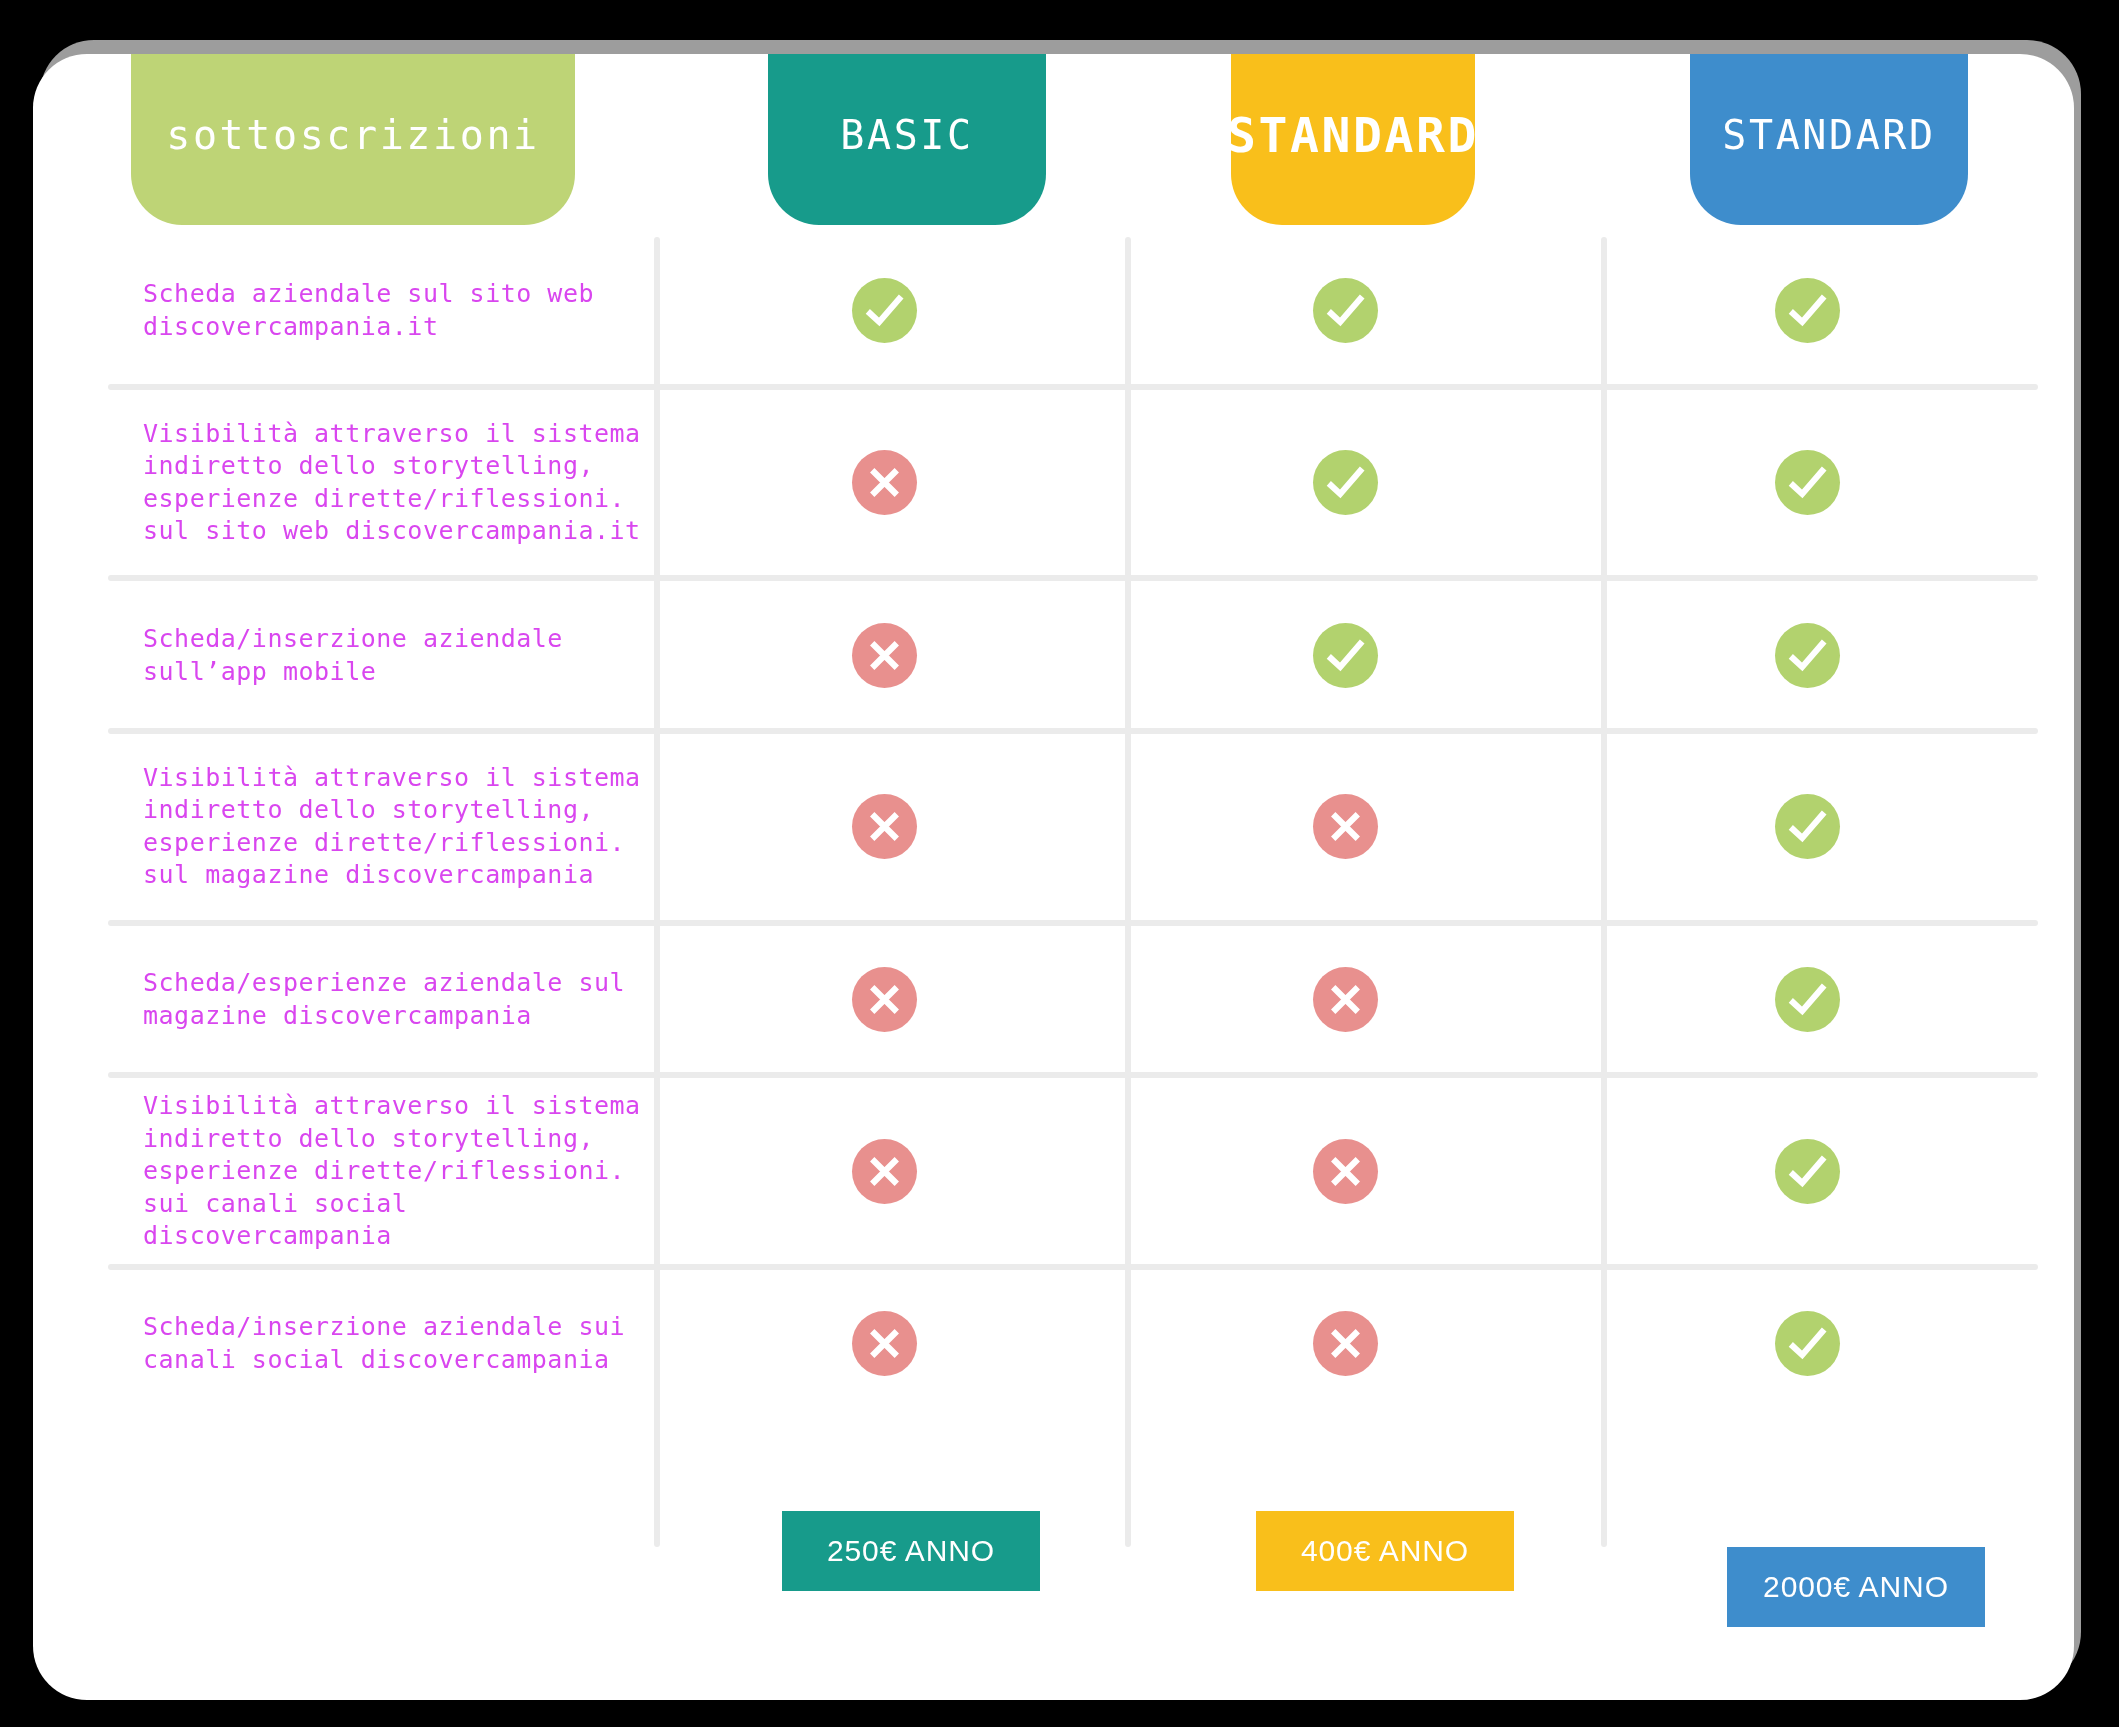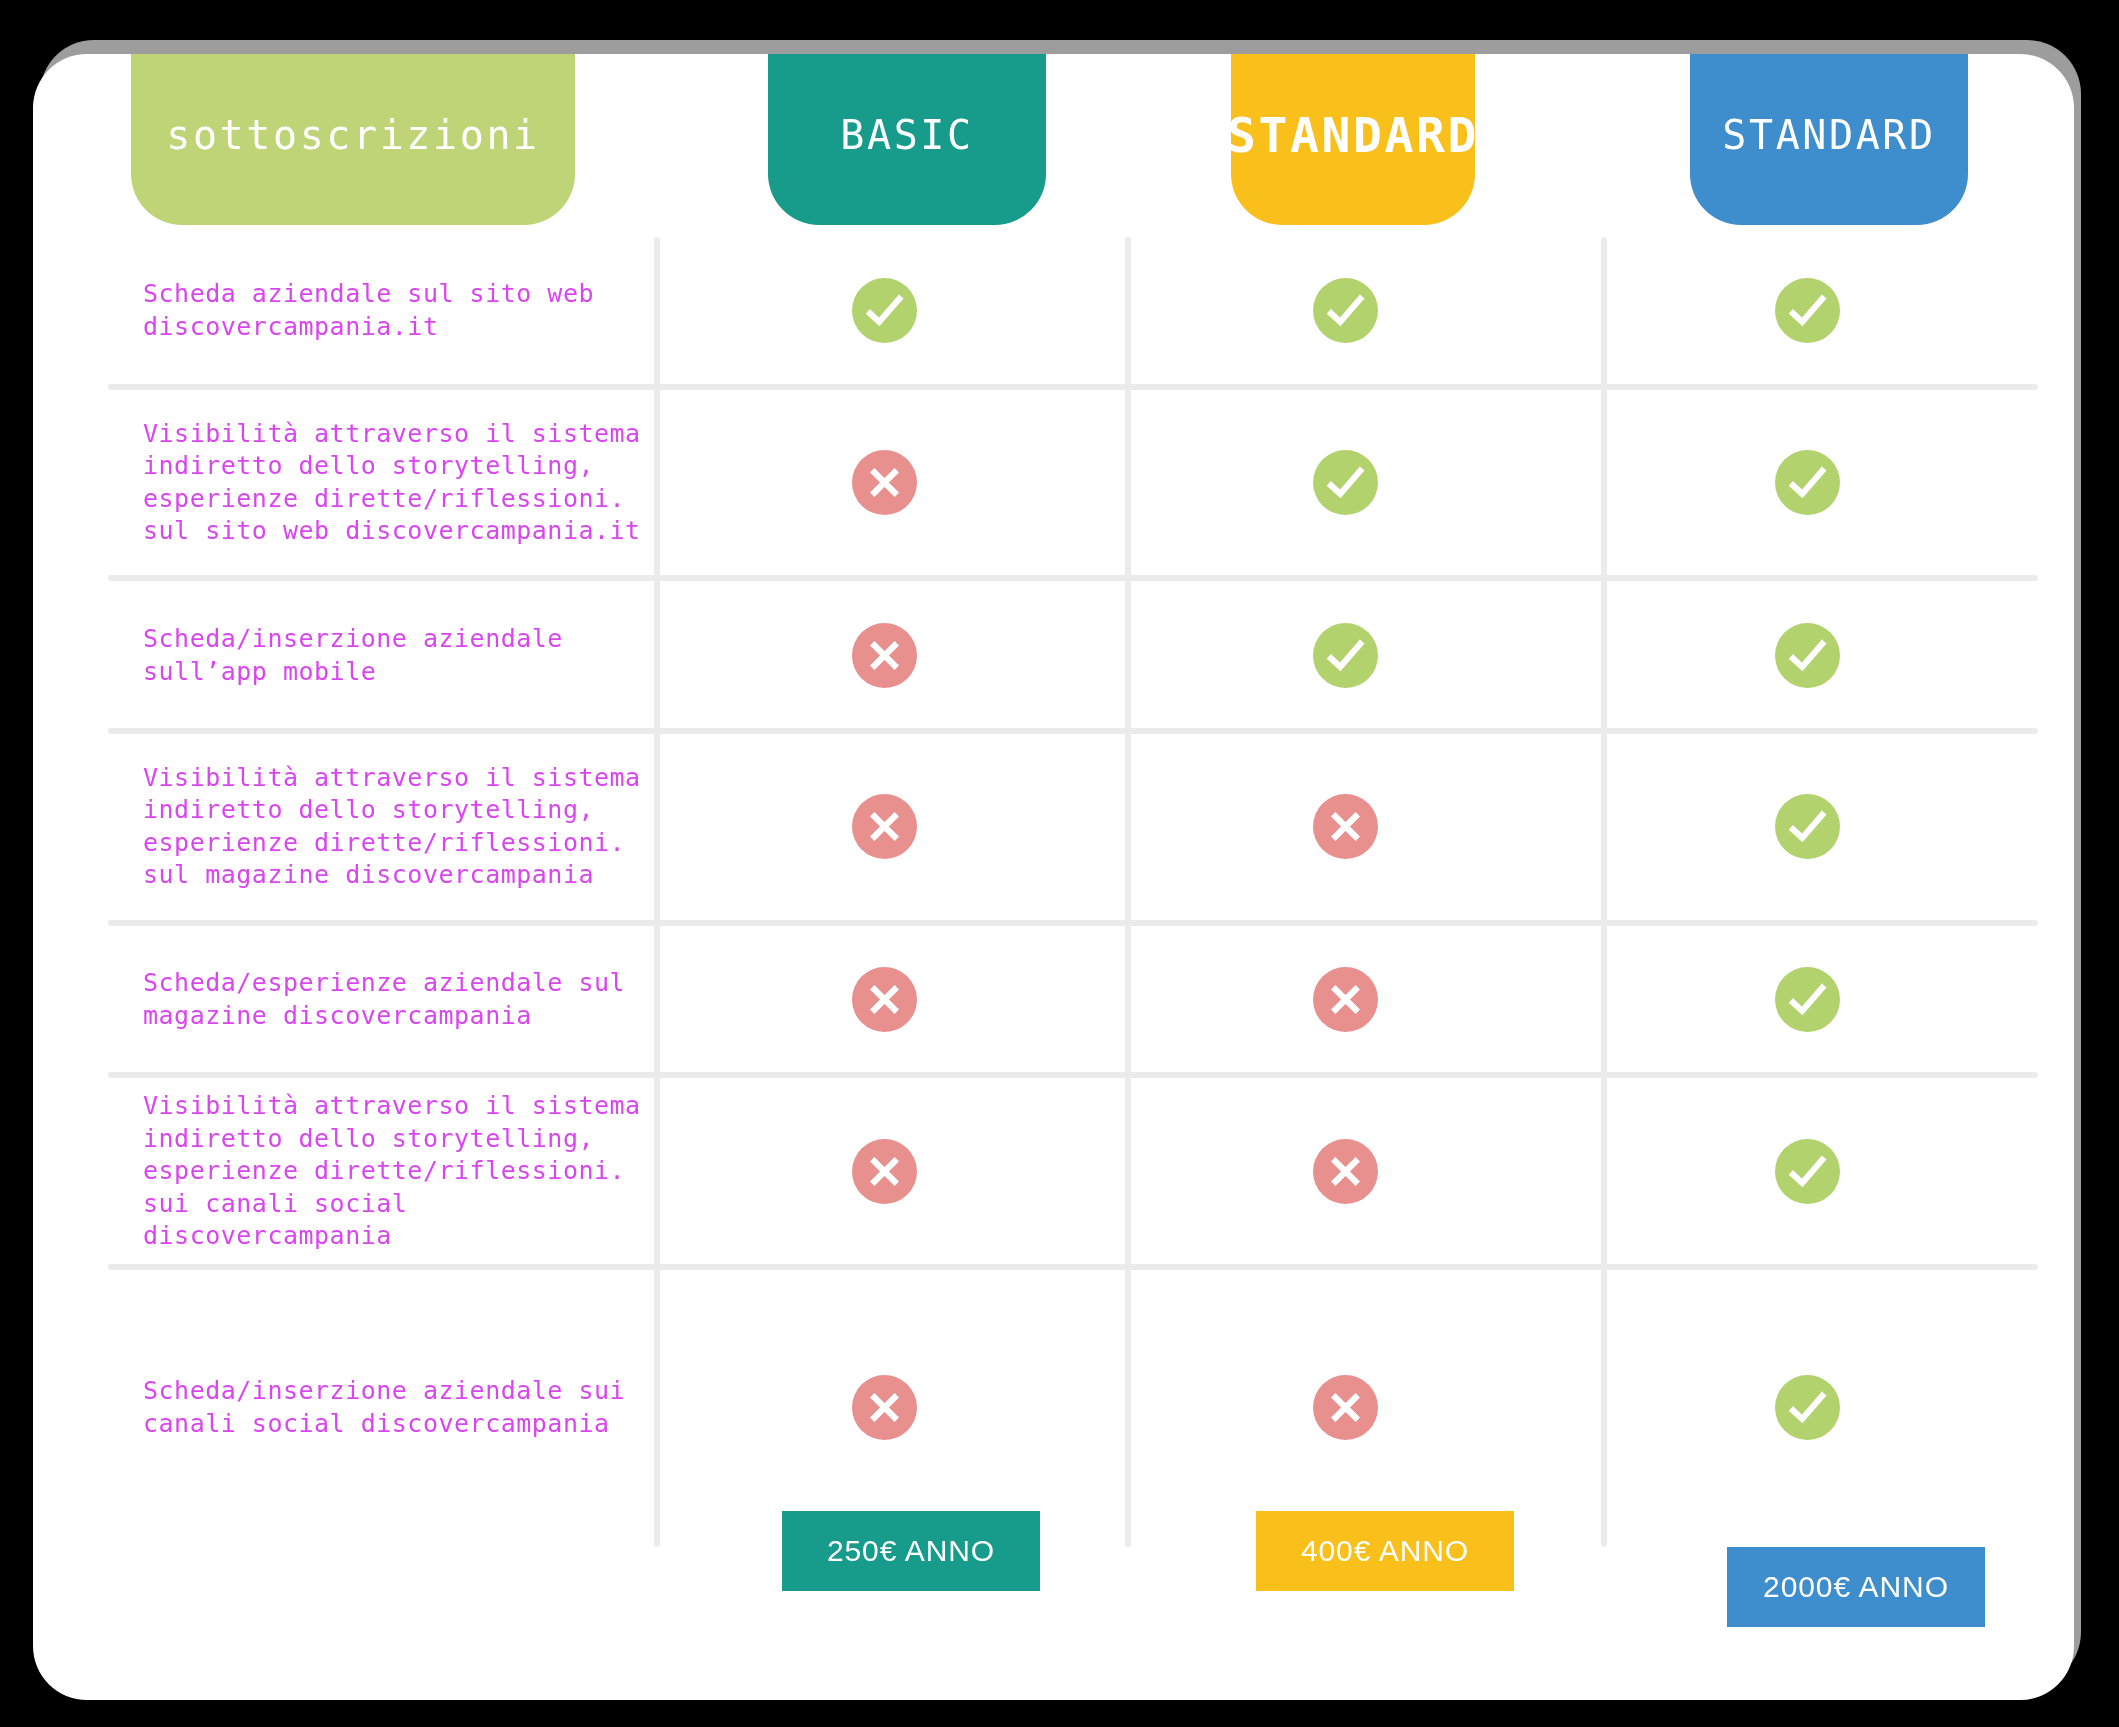--- a/index.html
+++ b/index.html
@@ -370,21 +370,21 @@
           </div>
           <div class="mark-cell">
             <span class="mark yes">
               <svg width="65" height="65" viewBox="0 0 74 74">
                 <path stroke="#ffffff" stroke-width="7" fill="none" stroke-linecap="butt" d="M18 38 L31 50 L56 21"></path>
               </svg>
             </span>
           </div>
         </div>
         <div class="row-sep" style="top: 1210px;"></div>
-        <div class="row" style="top: 1280px; height: 147px;">
+        <div class="row" style="top: 1216px; height: 147px;">
           <div class="feature-cell">Scheda/inserzione aziendale sui
 canali social discovercampania</div>
           <div class="mark-cell">
             <span class="mark no">
               <svg width="65" height="65" viewBox="0 0 74 74">
                 <path stroke="#ffffff" stroke-width="7" fill="none" stroke-linecap="butt" d="M23 23 L51 51 M51 23 L23 51"></path>
               </svg>
             </span>
           </div>
           <div class="mark-cell">

